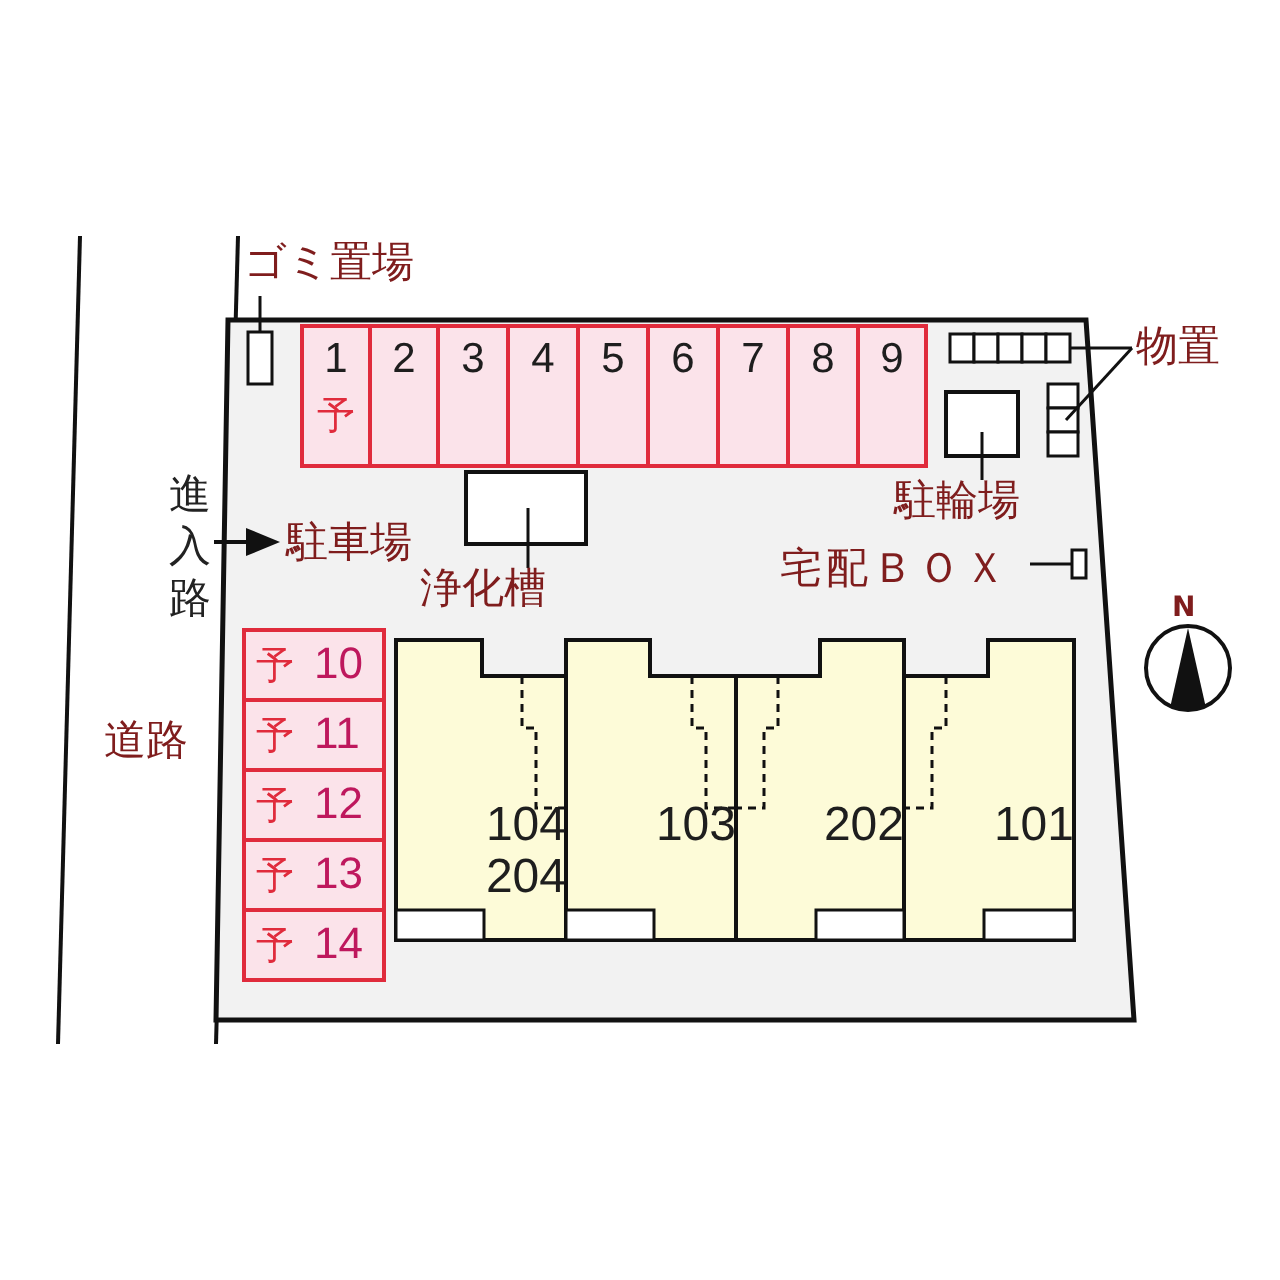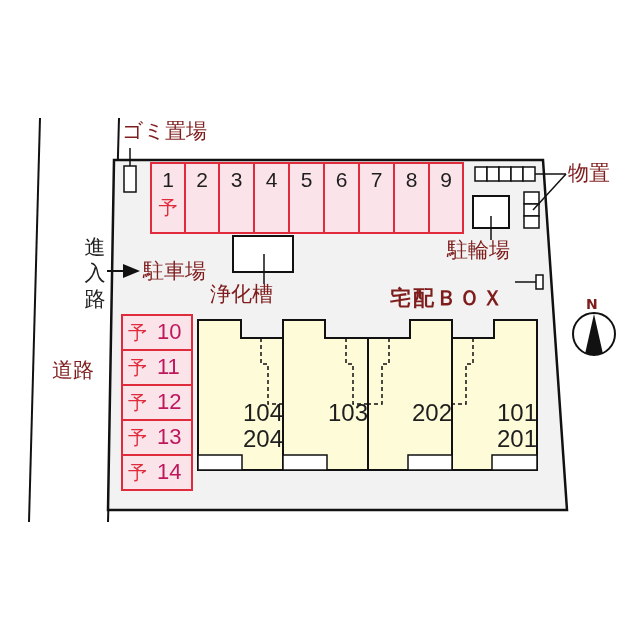--- a/index.html
+++ b/index.html
@@ -77,21 +77,21 @@
 
   <g>
     <circle cx="594" cy="334" r="21" fill="#fff" stroke="#111" stroke-width="2"></circle>
     <polygon points="594,314 585,354 603,354" fill="#111"></polygon>
   </g>
 </svg>
 
 <div class="lbl" style="left:122px;top:121px;">ゴミ置場</div>
 <div class="lbl" style="left:568px;top:163px;">物置</div>
 <div class="lbl" style="left:447px;top:240px;">駐輪場</div>
-<div class="lbl" style="left:390px;top:288px;letter-spacing:2px;font-weight:bold;">宅配ＢＯＸ</div>
+<div class="lbl" style="left:390px;top:274px;letter-spacing:2px;">宅配ＢＯＸ</div>
 <div class="lbl" style="left:143px;top:261px;">駐車場</div>
 <div class="lbl" style="left:210px;top:284px;">浄化槽</div>
 <div class="vert" style="left:83px;top:234px;">
   <div>進</div>
   <div>入</div>
   <div>路</div>
 </div>
 <div class="lbl" style="left:52px;top:360px;">道路</div>
 <div class="lbl" style="left:586px;top:297px;font-size:14px;font-weight:bold;">N</div>
 
@@ -154,14 +154,13 @@
     <div>204</div>
   </div>
 <div class="unit-lbl" style="left:284px;top:400px;">
     <div>103</div>
   </div>
 <div class="unit-lbl" style="left:368px;top:400px;">
     <div>202</div>
   </div>
 <div class="unit-lbl" style="left:453px;top:400px;">
     <div>101</div>
-    <div>201</div>
   </div>
 
 </body></html>

